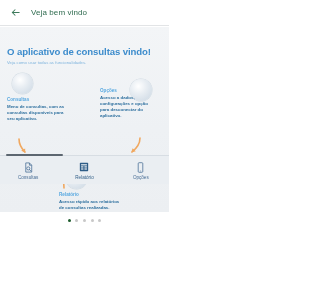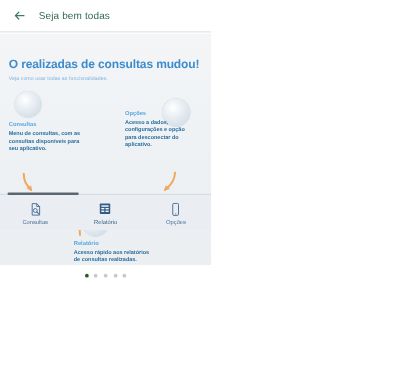--- a/index.html
+++ b/index.html
@@ -185,26 +185,26 @@
 <body>
 
 <div id="app">
 
   <div class="header">
     <div class="back-btn">
       <svg width="11" height="11" viewBox="0 0 24 24">
         <path d="M20 12H5M5 12l6-6M5 12l6 6" fill="none" stroke="#3d7a5c" stroke-width="2.2" stroke-linecap="round" stroke-linejoin="round"></path>
       </svg>
     </div>
-    <div class="header-title">Seja bem todas</div>
+    <div class="header-title">Veja bem vindo</div>
   </div>
 
   <div class="content">
 
-    <div class="headline">O realizadas de consultas mudou!</div>
+    <div class="headline">O aplicativo de consultas vindo!</div>
     <div class="subhead">Veja como usar todas as funcionalidades.</div>
 
     <div class="deco-circle circle-left"></div>
     <div class="deco-circle circle-right"></div>
     <div class="deco-circle circle-bottom"></div>
 
     <div class="callout callout-consultas">
       <p class="callout-title">Consultas</p>
       <p class="callout-body">Menu de consultas, com as consultas disponíveis para seu aplicativo.</p>
     </div>

